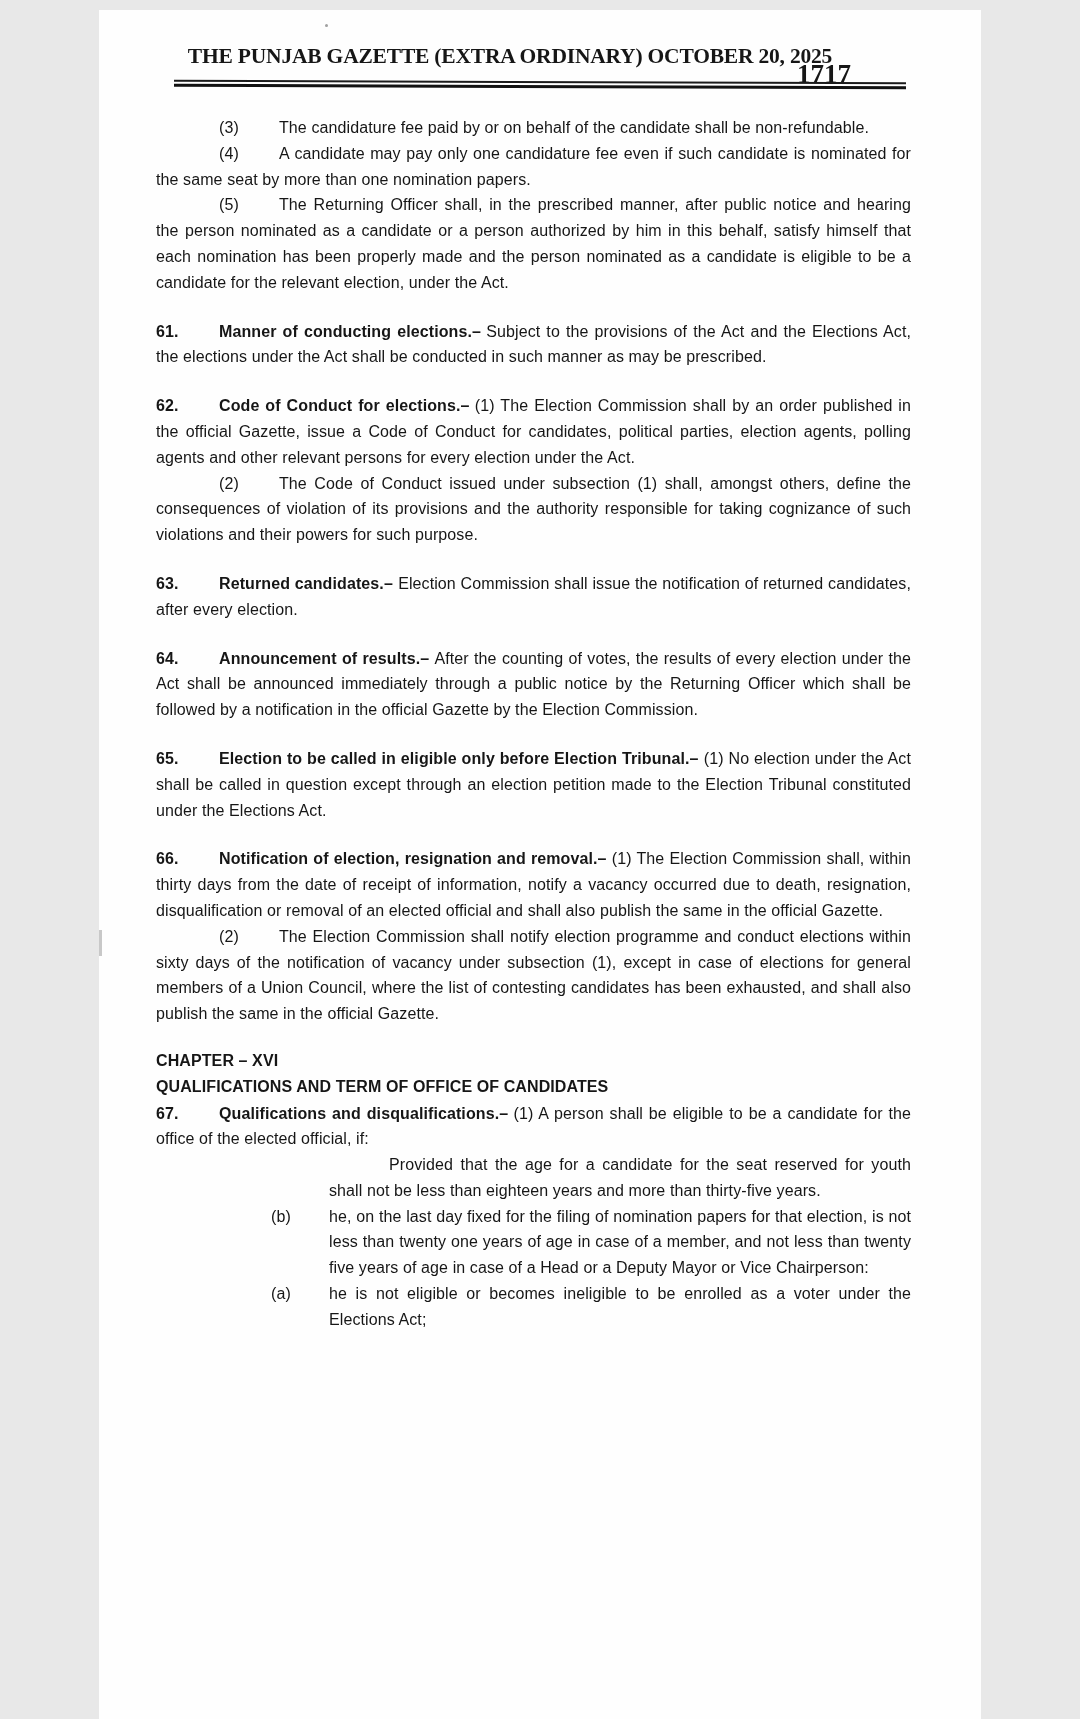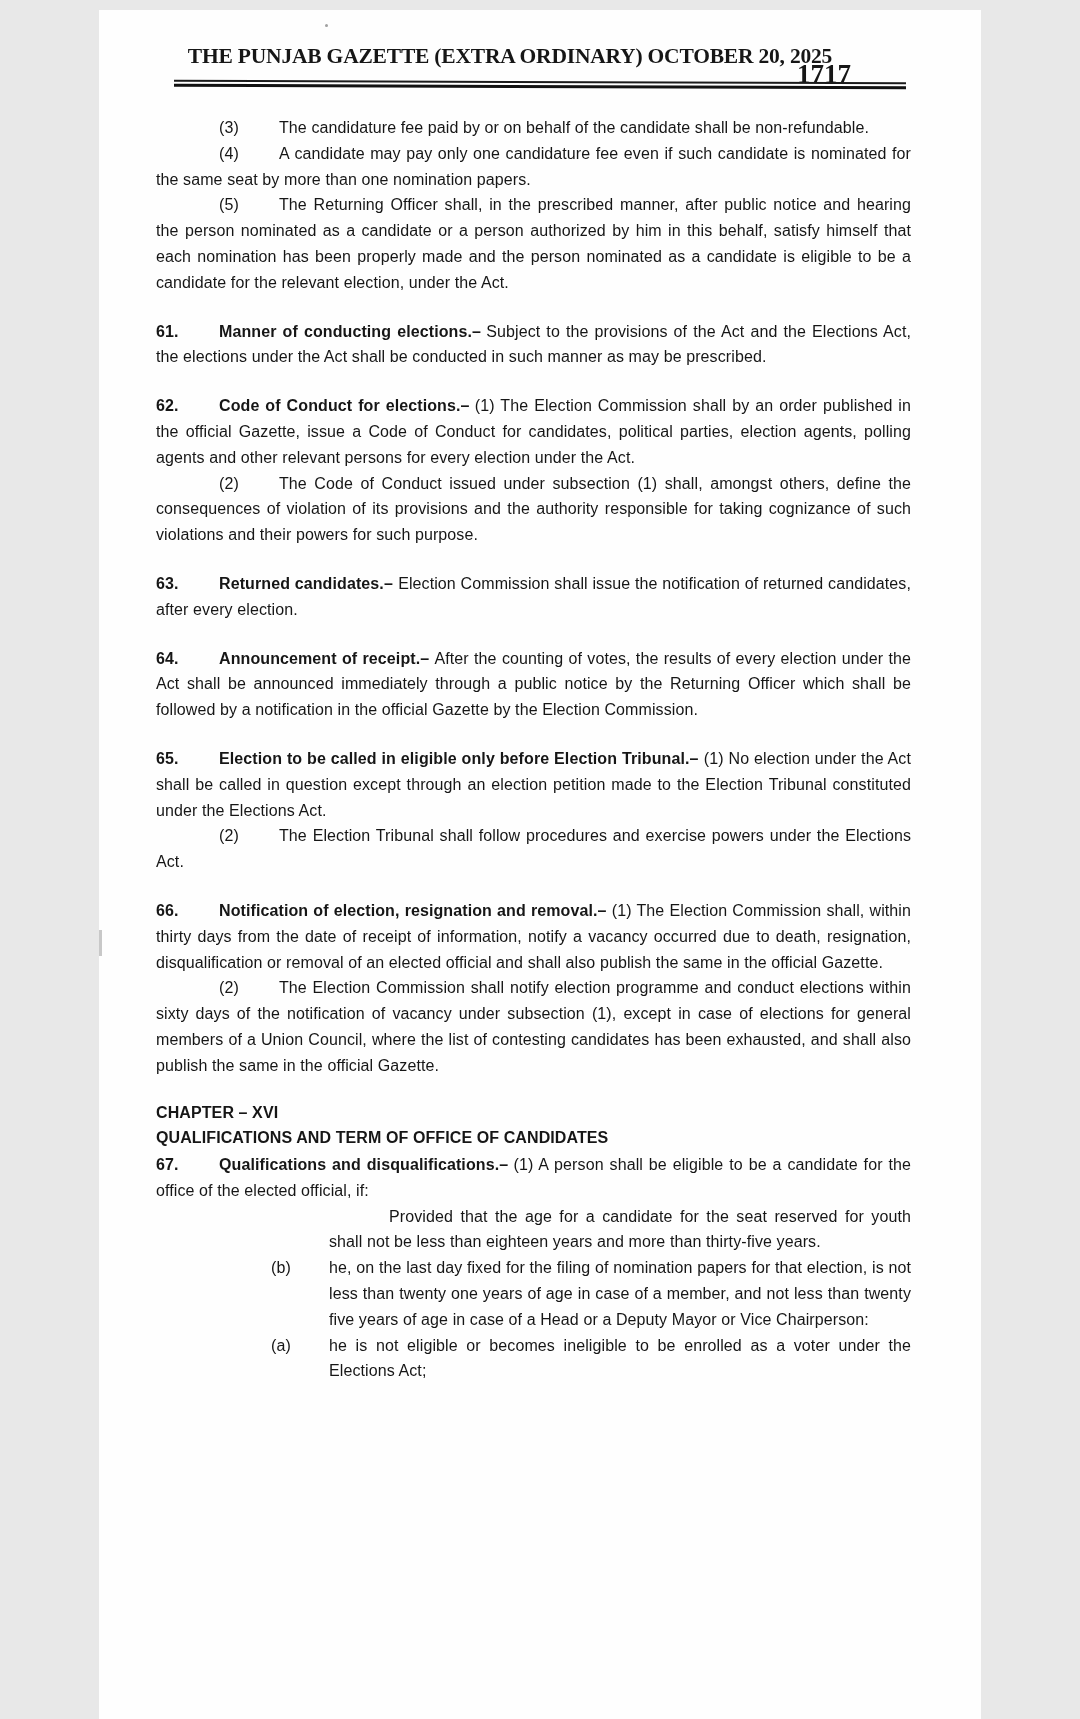--- a/index.html
+++ b/index.html
@@ -76,23 +76,22 @@
   </header>
 
   <main class="doc" id="doc-body">
       <p class="para sub"><span class="subnum">(3)</span><span class="txt">The candidature fee paid by or on behalf of the candidate shall be non-refundable.</span></p>
       <p class="para sub"><span class="subnum">(4)</span><span class="txt">A candidate may pay only one candidature fee even if such candidate is nominated for the same seat by more than one nomination papers.</span></p>
       <p class="para sub"><span class="subnum">(5)</span><span class="txt">The Returning Officer shall, in the prescribed manner, after public notice and hearing the person nominated as a candidate or a person authorized by him in this behalf, satisfy himself that each nomination has been properly made and the person nominated as a candidate is eligible to be a candidate for the relevant election, under the Act.</span></p>
       <p class="para section"><span class="secnum">61.</span><span class="heading">Manner of conducting elections.–</span><span class="txt">Subject to the provisions of the Act and the Elections Act, the elections under the Act shall be conducted in such manner as may be prescribed.</span></p>
       <p class="para section"><span class="secnum">62.</span><span class="heading">Code of Conduct for elections.–</span><span class="txt">(1) The Election Commission shall by an order published in the official Gazette, issue a Code of Conduct for candidates, political parties, election agents, polling agents and other relevant persons for every election under the Act.</span></p>
       <p class="para sub"><span class="subnum">(2)</span><span class="txt">The Code of Conduct issued under subsection (1) shall, amongst others, define the consequences of violation of its provisions and the authority responsible for taking cognizance of such violations and their powers for such purpose.</span></p>
       <p class="para section"><span class="secnum">63.</span><span class="heading">Returned candidates.–</span><span class="txt">Election Commission shall issue the notification of returned candidates, after every election.</span></p>
-      <p class="para section"><span class="secnum">64.</span><span class="heading">Announcement of receipt.–</span><span class="txt">After the counting of votes, the results of every election under the Act shall be announced immediately through a public notice by the Returning Officer which shall be followed by a notification in the official Gazette by the Election Commission.</span></p>
+      <p class="para section"><span class="secnum">64.</span><span class="heading">Announcement of results.–</span><span class="txt">After the counting of votes, the results of every election under the Act shall be announced immediately through a public notice by the Returning Officer which shall be followed by a notification in the official Gazette by the Election Commission.</span></p>
       <p class="para section"><span class="secnum">65.</span><span class="heading">Election to be called in eligible only before Election Tribunal.–</span><span class="txt">(1) No election under the Act shall be called in question except through an election petition made to the Election Tribunal constituted under the Elections Act.</span></p>
-      <p class="para sub"><span class="subnum">(2)</span><span class="txt">The Election Tribunal shall follow procedures and exercise powers under the Elections Act.</span></p>
       <p class="para section"><span class="secnum">66.</span><span class="heading">Notification of election, resignation and removal.–</span><span class="txt">(1) The Election Commission shall, within thirty days from the date of receipt of information, notify a vacancy occurred due to death, resignation, disqualification or removal of an elected official and shall also publish the same in the official Gazette.</span></p>
       <p class="para sub"><span class="subnum">(2)</span><span class="txt">The Election Commission shall notify election programme and conduct elections within sixty days of the notification of vacancy under subsection (1), except in case of elections for general members of a Union Council, where the list of contesting candidates has been exhausted, and shall also publish the same in the official Gazette.</span></p>
       <div class="chapter">
         <div class="ch-line">CHAPTER – XVI</div>
         <div class="ch-line">QUALIFICATIONS AND TERM OF OFFICE OF CANDIDATES</div>
       </div>
       <p class="para section"><span class="secnum">67.</span><span class="heading">Qualifications and disqualifications.–</span><span class="txt">(1) A person shall be eligible to be a candidate for the office of the elected official, if:</span></p>
       <p class="para proviso"><span class="txt">Provided that the age for a candidate for the seat reserved for youth shall not be less than eighteen years and more than thirty-five years.</span></p>
       <p class="para item"><span class="ilabel">(b)</span><span class="txt">he, on the last day fixed for the filing of nomination papers for that election, is not less than twenty one years of age in case of a member, and not less than twenty five years of age in case of a Head or a Deputy Mayor or Vice Chairperson:</span></p>
       <p class="para item"><span class="ilabel">(a)</span><span class="txt">he is not eligible or becomes ineligible to be enrolled as a voter under the Elections Act;</span></p>

